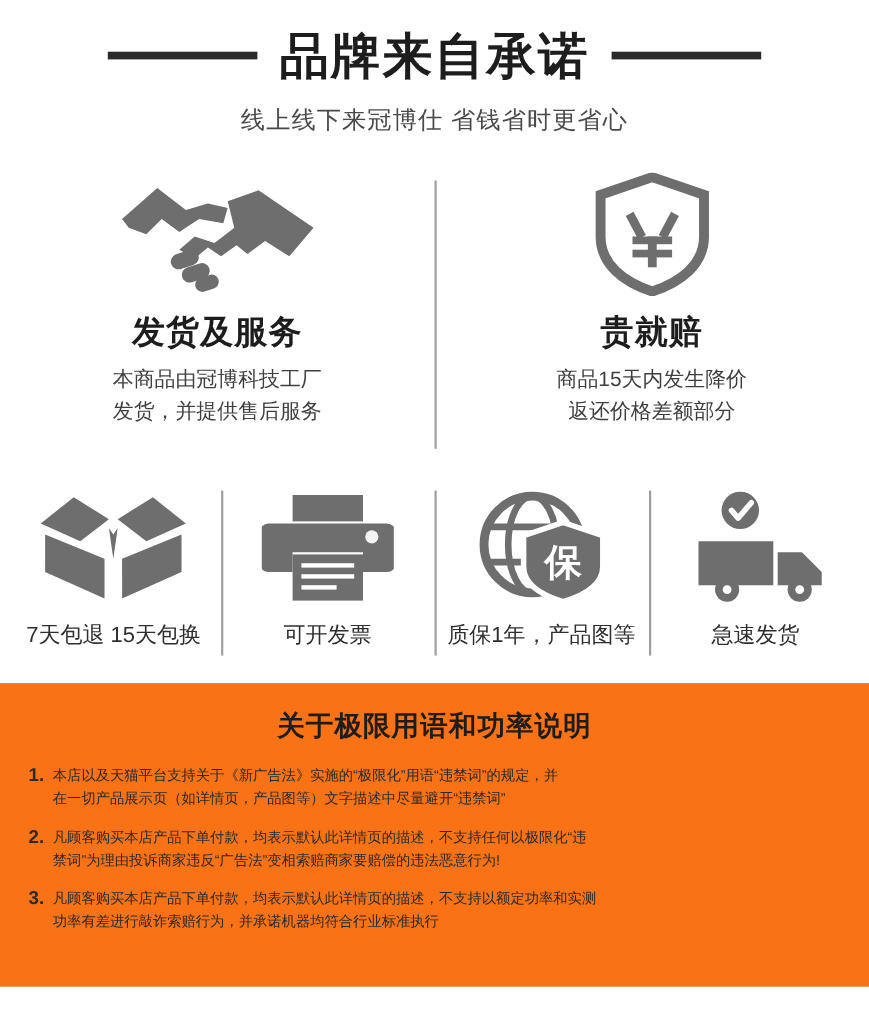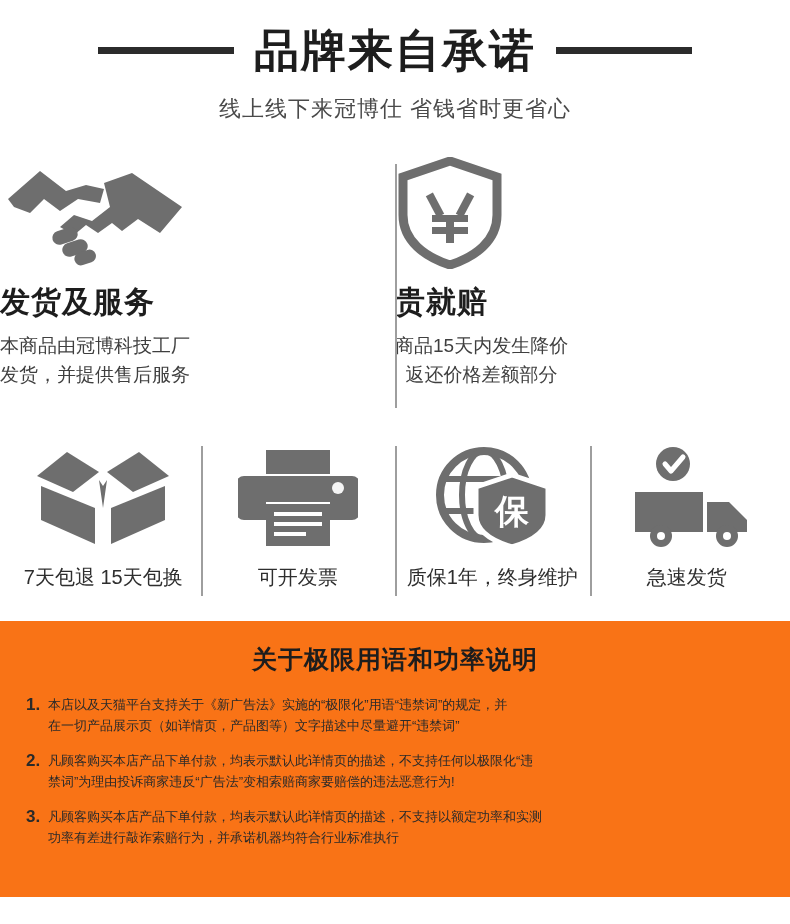--- a/index.html
+++ b/index.html
@@ -44,21 +44,21 @@
   .top-block {
     margin-top: 34px;
     display: flex;
     position: relative;
     height: 262px;
   }
   .top-col {
     flex: 1;
     display: flex;
     flex-direction: column;
-    align-items: flex-start;
+    align-items: center;
   }
   .vdiv {
     position: absolute;
     left: 395px;
     top: 6px;
     width: 2px;
     height: 244px;
     background: #9e9e9e;
   }
   .icon-wrap { height: 110px; display: flex; align-items: center; justify-content: center; }
@@ -245,21 +245,21 @@
       <div class="icon-wrap">
         <svg width="124" height="106" viewBox="0 0 124 106">
           <circle cx="54" cy="50" r="44" fill="none" stroke="#6e6e6e" stroke-width="8"></circle>
           <ellipse cx="54" cy="50" rx="22" ry="44" fill="none" stroke="#6e6e6e" stroke-width="6"></ellipse>
           <line x1="10" y1="34" x2="98" y2="34" stroke="#6e6e6e" stroke-width="6"></line>
           <line x1="10" y1="66" x2="98" y2="66" stroke="#6e6e6e" stroke-width="6"></line>
           <path d="M82 30 L118 42 V70 C118 86 102 96 82 102 C62 96 46 86 46 70 V42 Z" fill="#6e6e6e" stroke="#ffffff" stroke-width="5"></path>
           <text x="82" y="78" font-size="34" font-weight="bold" fill="#ffffff" text-anchor="middle" font-family="'Liberation Sans',sans-serif">保</text>
         </svg>
       </div>
-      <div class="quad-label">质保1年，终身维护</div>
+      <div class="quad-label">质保1年，产品图等</div>
     </div>
 
     <div class="quad">
       <div class="icon-wrap">
         <svg width="140" height="104" viewBox="0 0 140 104">
           <g fill="#6e6e6e">
             <circle cx="56" cy="18" r="17"></circle>
             <path d="M18 46 H86 V86 H18 Z"></path>
             <path d="M90 56 H112 L130 74 V86 H90 Z"></path>
             <circle cx="44" cy="90" r="11" fill="#6e6e6e"></circle>

